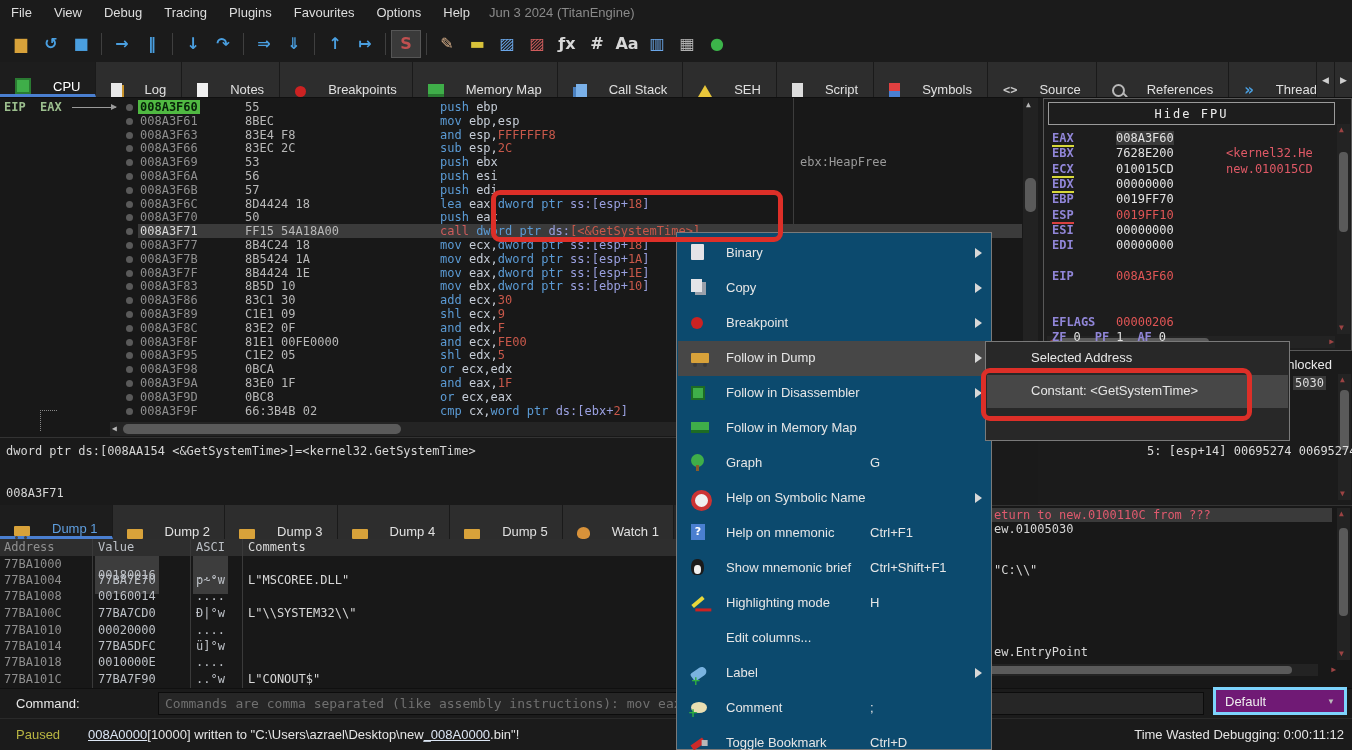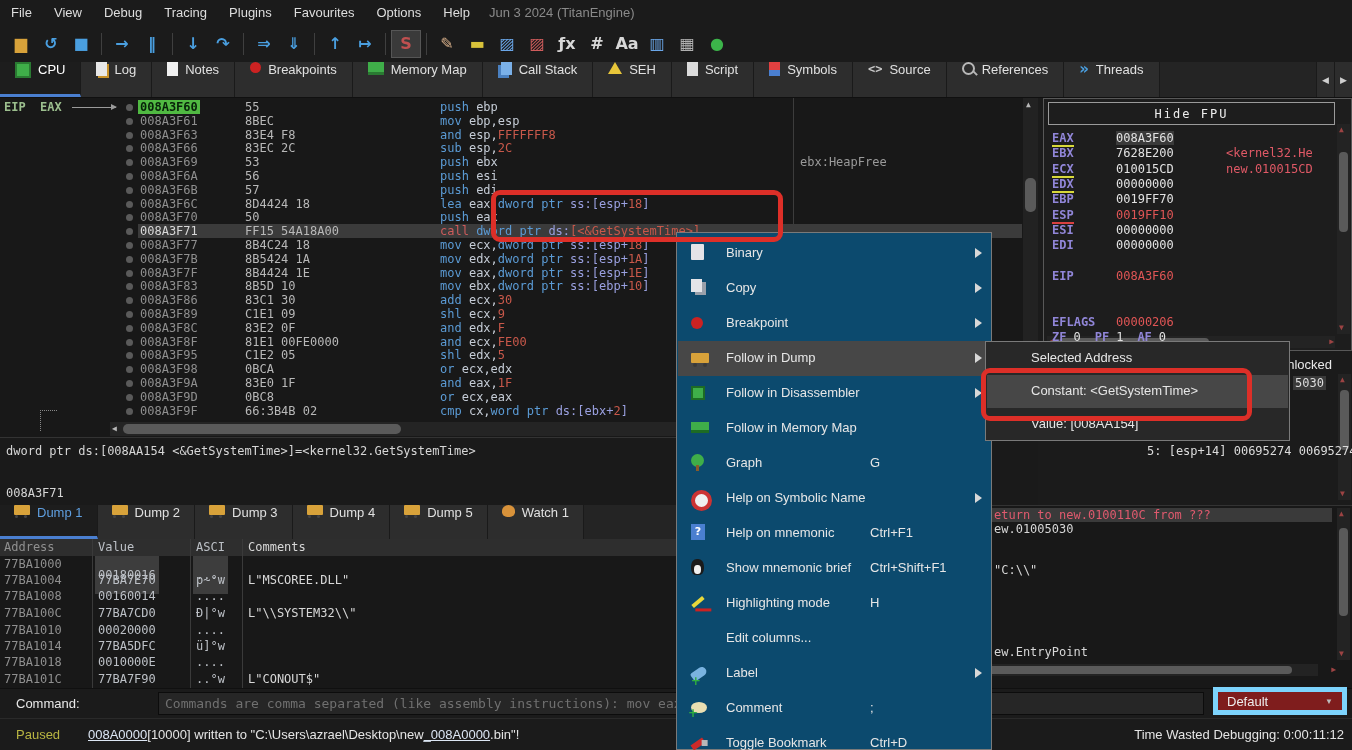--- a/index.html
+++ b/index.html
@@ -17,21 +17,21 @@
            background:#1b1b1b;padding-left:6px;box-sizing:border-box}
   .tb-btn{width:30px;height:28px;display:flex;align-items:center;justify-content:center;
           font:bold 16px "DejaVu Sans",sans-serif}
   .tb-btn.pressed{background:#3a3a3a;border:1px solid #565656;box-sizing:border-box}
   .tb-sep{width:1px;height:22px;background:#3f3f3f;margin:0 5px}
 
   
   #tabbar{position:absolute;left:0;top:62px;width:100%;height:36px;background:#242424;display:flex;
           border-bottom:1px solid #101010;box-sizing:border-box}
   #tabs{display:flex;flex:1;overflow:hidden}
-  .tab{display:flex;align-items:flex-start;gap:7px;padding:0 15px;background:#2d2d2d;
+  .tab{display:flex;align-items:flex-end;gap:22px;padding:0 15px;background:#2d2d2d;
        border-right:1px solid #1a1a1a;font-size:13px;color:#e0e0e0;white-space:nowrap;box-sizing:border-box}
   .tab.active{background:#1d1d1d;border-bottom:3px solid #4a7fd0;color:#fff}
   .tab-scroll{width:17px;background:#2d2d2d;border-left:1px solid #1a1a1a;display:flex;
               align-items:center;justify-content:center;color:#cfcfcf;font-size:9px}
   .ti{display:inline-block}
   .ti-cpu{width:12px;height:12px;background:#3fae49;border:2px solid #2a7a32}
   .ti-log{width:11px;height:14px;background:#e8e8e8;box-shadow:2px 2px 0 #c8922a}
   .ti-notes{width:11px;height:14px;background:#f0f0f0}
   .ti-bp{width:11px;height:11px;background:#cc2222;border-radius:50%}
   .ti-mem{width:16px;height:10px;background:#3fae49;border-bottom:3px solid #2a7a32}
@@ -134,22 +134,22 @@
   .shs{position:absolute;left:2px;right:34px;top:158px;height:12px;background:#232323}
   .shs .thumb{position:absolute;left:0;top:2px;width:96%;height:8px;background:#5a5a5a;border-radius:4px}
 
   
   #cmdbar{position:absolute;left:0;top:688px;width:100%;height:30px;background:#1b1b1b;border-top:1px solid #101010}
   .cmd-label{position:absolute;left:16px;top:7px;font-size:13px;color:#e8e8e8}
   #cmdinput{position:absolute;left:158px;top:3px;width:1046px;height:23px;background:#262626;
             border:1px solid #0c0c0c;color:#c8c8c8;font:13px "DejaVu Sans Mono",monospace;
             padding:0 6px;box-sizing:border-box}
   #cmdinput::placeholder{color:#707070}
-  #defaultdd{position:absolute;left:1213px;top:687px;width:134px;height:28px;background:#7f1d1d;
-             border:5px solid #7dd3fc;display:flex;align-items:center;justify-content:space-between;
+  #defaultdd{position:absolute;left:1213px;top:687px;width:134px;height:28px;background:#701a75;
+             border:3px solid #7dd3fc;display:flex;align-items:center;justify-content:space-between;
              padding:0 9px;font-size:13px;color:#eee;box-sizing:border-box;z-index:5}
   .dd-arrow{font-size:8px;color:#bcbcbc}
   #statusbar{position:absolute;left:0;top:718px;width:100%;height:32px;background:#1b1b1b;
              border-top:1px solid #2a2a2a;font-size:13px;color:#e4e4e4}
   .st-paused{position:absolute;left:16px;top:8px;color:#b8b542}
   .st-msg{position:absolute;left:88px;top:8px;white-space:pre}
   .st-link{text-decoration:underline;color:#dce6f4}
   .st-time{position:absolute;right:8px;top:8px}
 
   
@@ -569,21 +569,18 @@
         <span class="mi-short">Ctrl+D</span>
       </div>
     </div>
   <div id="ctxsub">
       <div class="smi" style="top: 0px; padding-left: 48px;">
         <span class="smi-label">Selected Address</span>
       </div>
       <div class="smi hl" style="top: 33px;">
         <span class="smi-label">Constant: &lt;GetSystemTime&gt;</span>
       </div>
-      <div class="smi" style="top: 66px;">
-        <span class="smi-label">Value: [008AA154]</span>
-      </div>
     </div>
 
   <div class="anno" id="anno1"></div>
   <div class="anno" id="anno2"></div>
 
 </div>
 
 </body></html>

